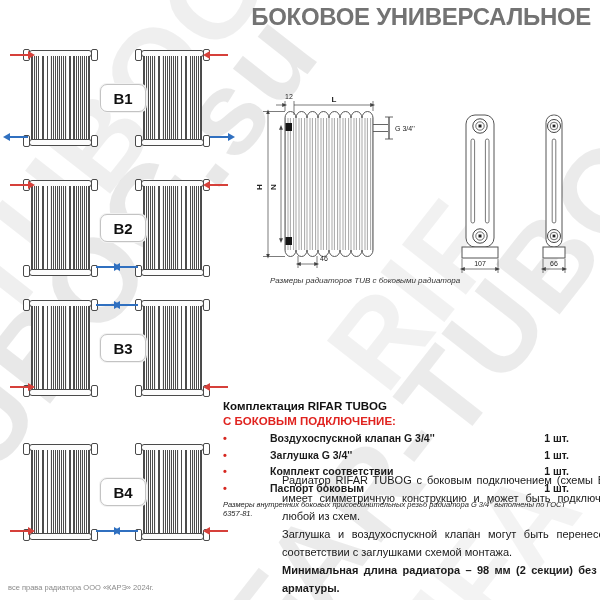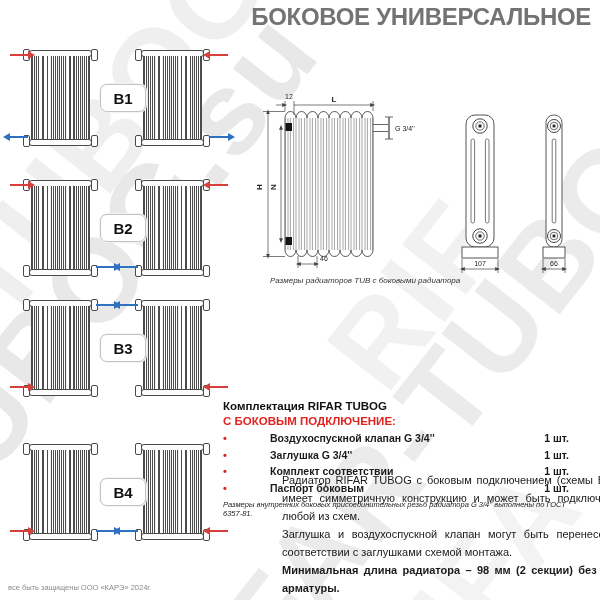--- a/index.html
+++ b/index.html
@@ -310,16 +310,16 @@
       </div>
       <div class="kit-note">Размеры внутренних боковых присоединительных резьб радиатора G 3/4'' выполнены по ГОСТ 6357-81.</div>
     </div>
 
     <div class="descr">
       <div>Радиатор RIFAR TUBOG с боковым подключением (схемы B1-B4) имеет симметричную конструкцию и может быть подключен по любой из схем.</div>
       <div>Заглушка и воздухоспускной клапан могут быть перенесены в соответствии с заглушками схемой монтажа.</div>
       <div class="bold">Минимальная длина радиатора – 98 мм (2 секции) без учета арматуры.</div>
     </div>
 
-    <div class="copyright">все быть защищены ООО «КАРЭ» 2024г.</div>
+    <div class="copyright">все права радиатора ООО «КАРЭ» 2024г.</div>
 
   </div>
 </div>
 
 </body></html>

